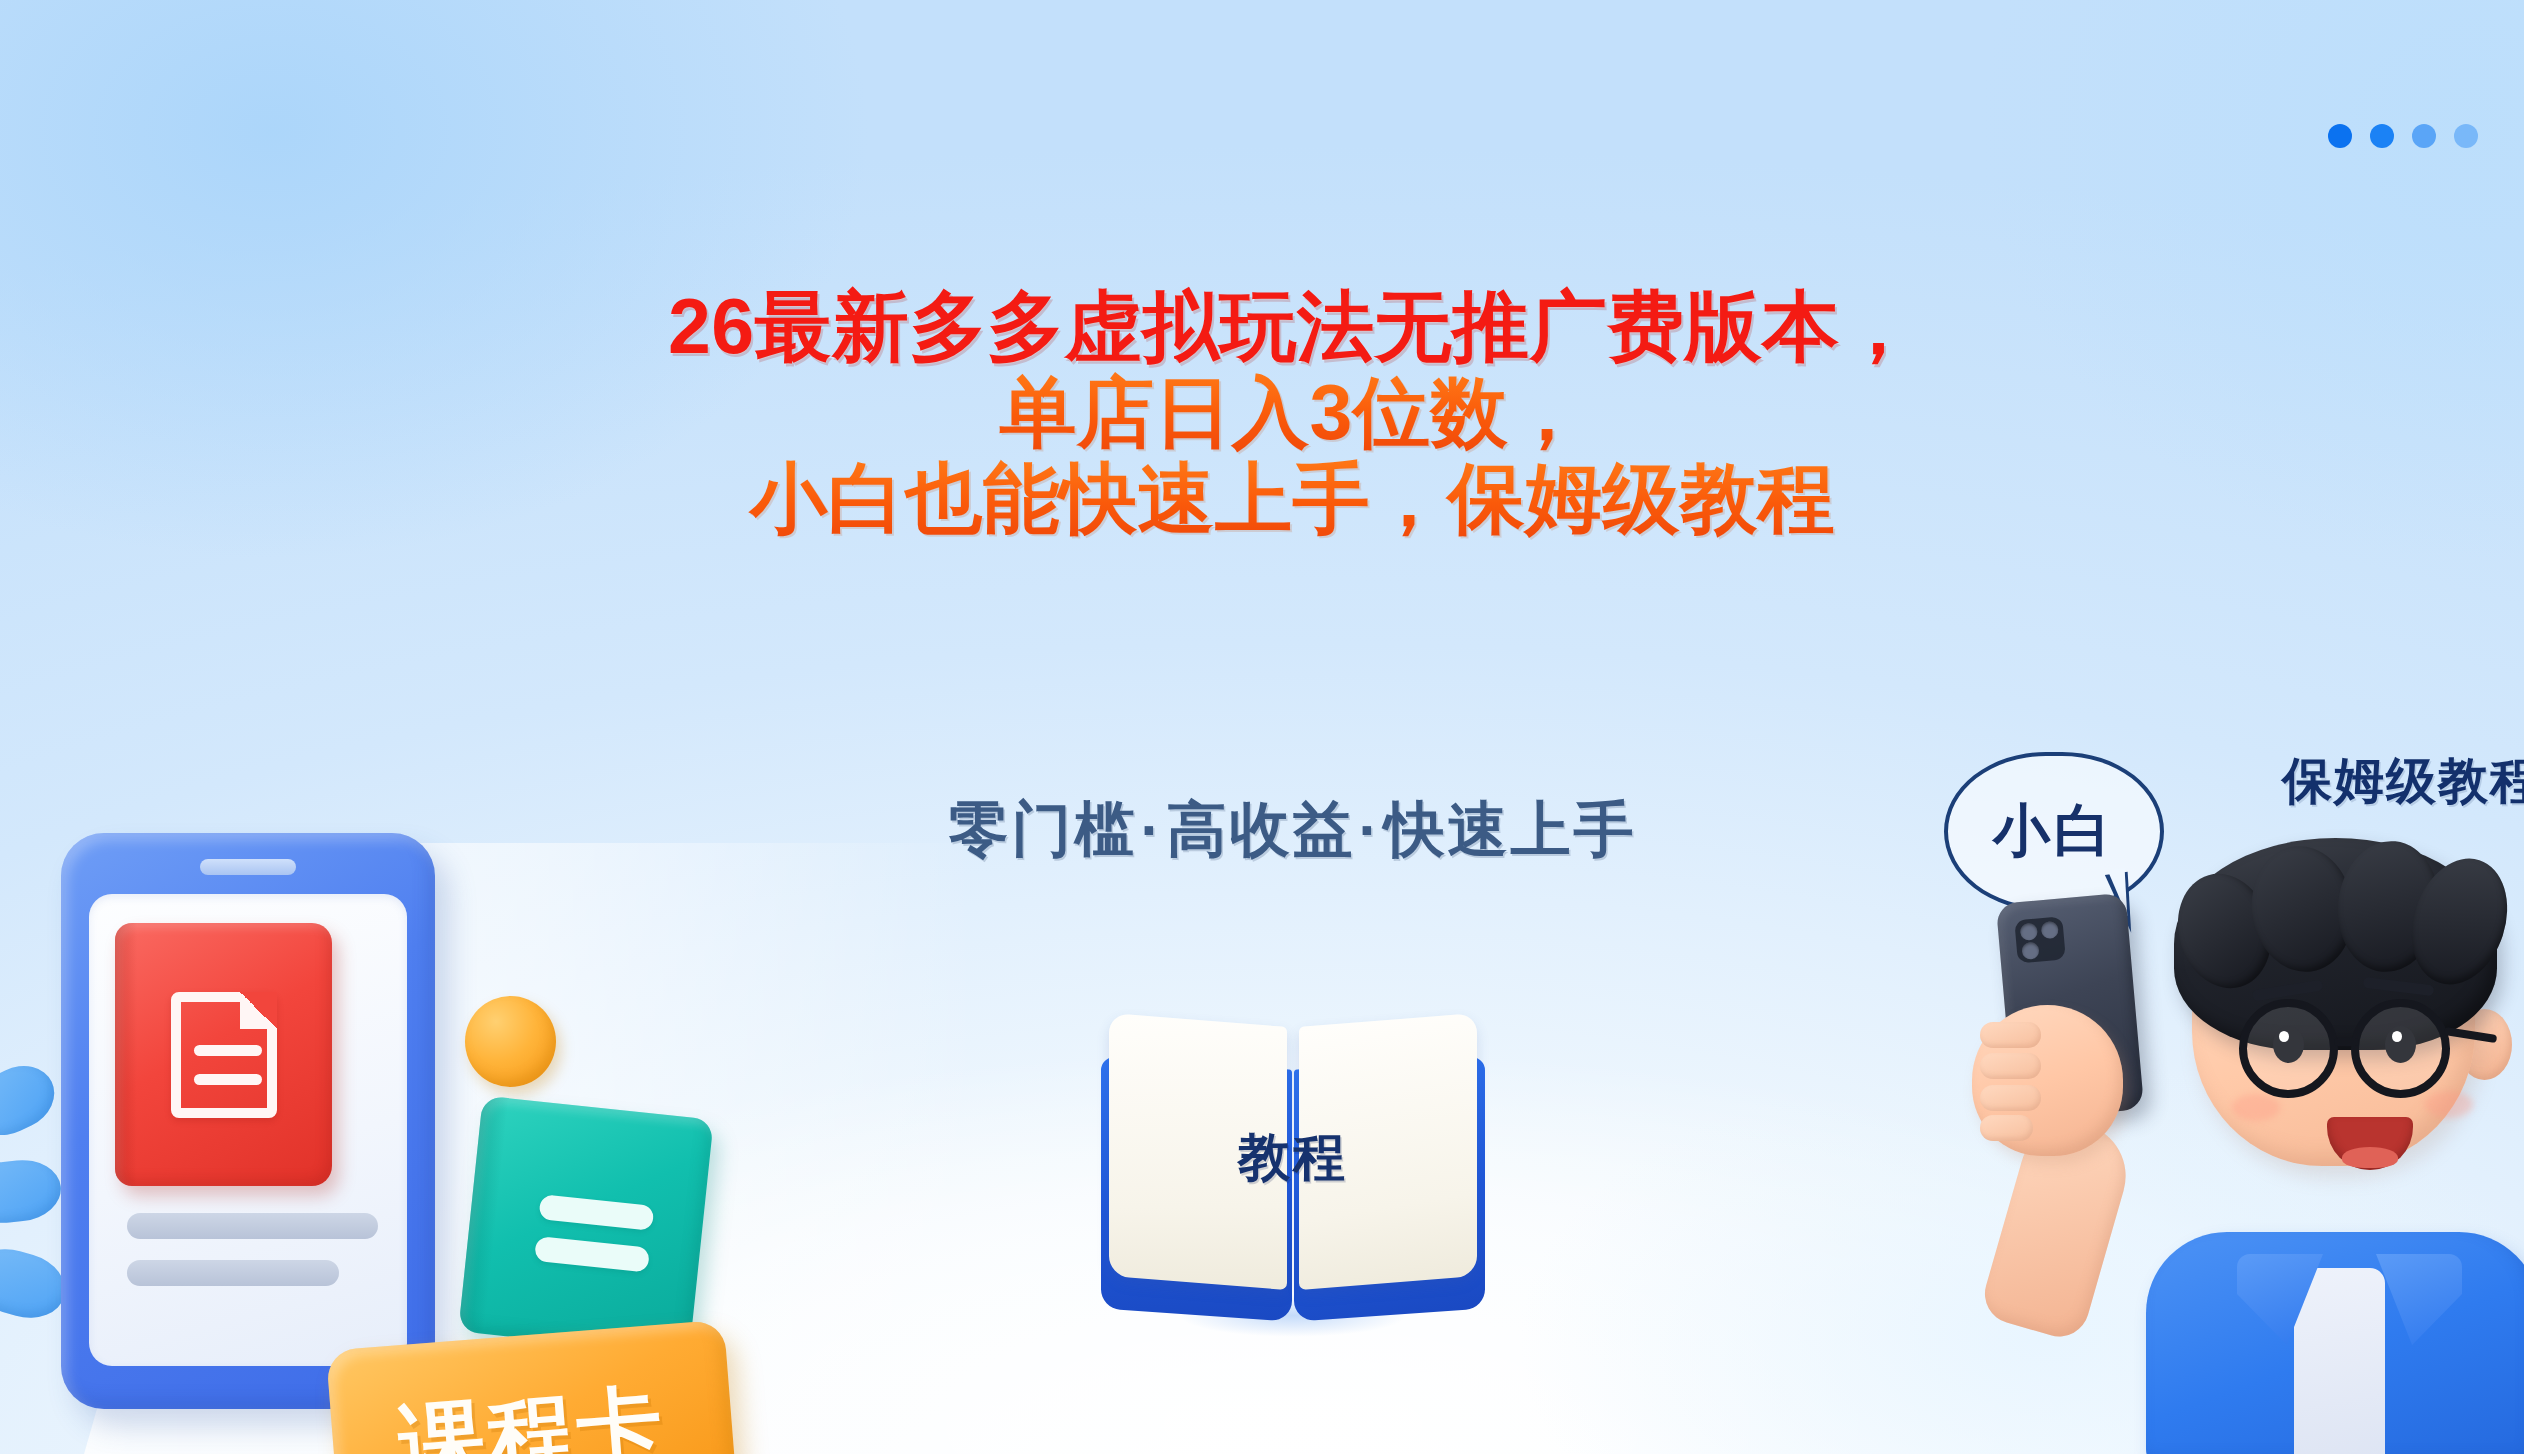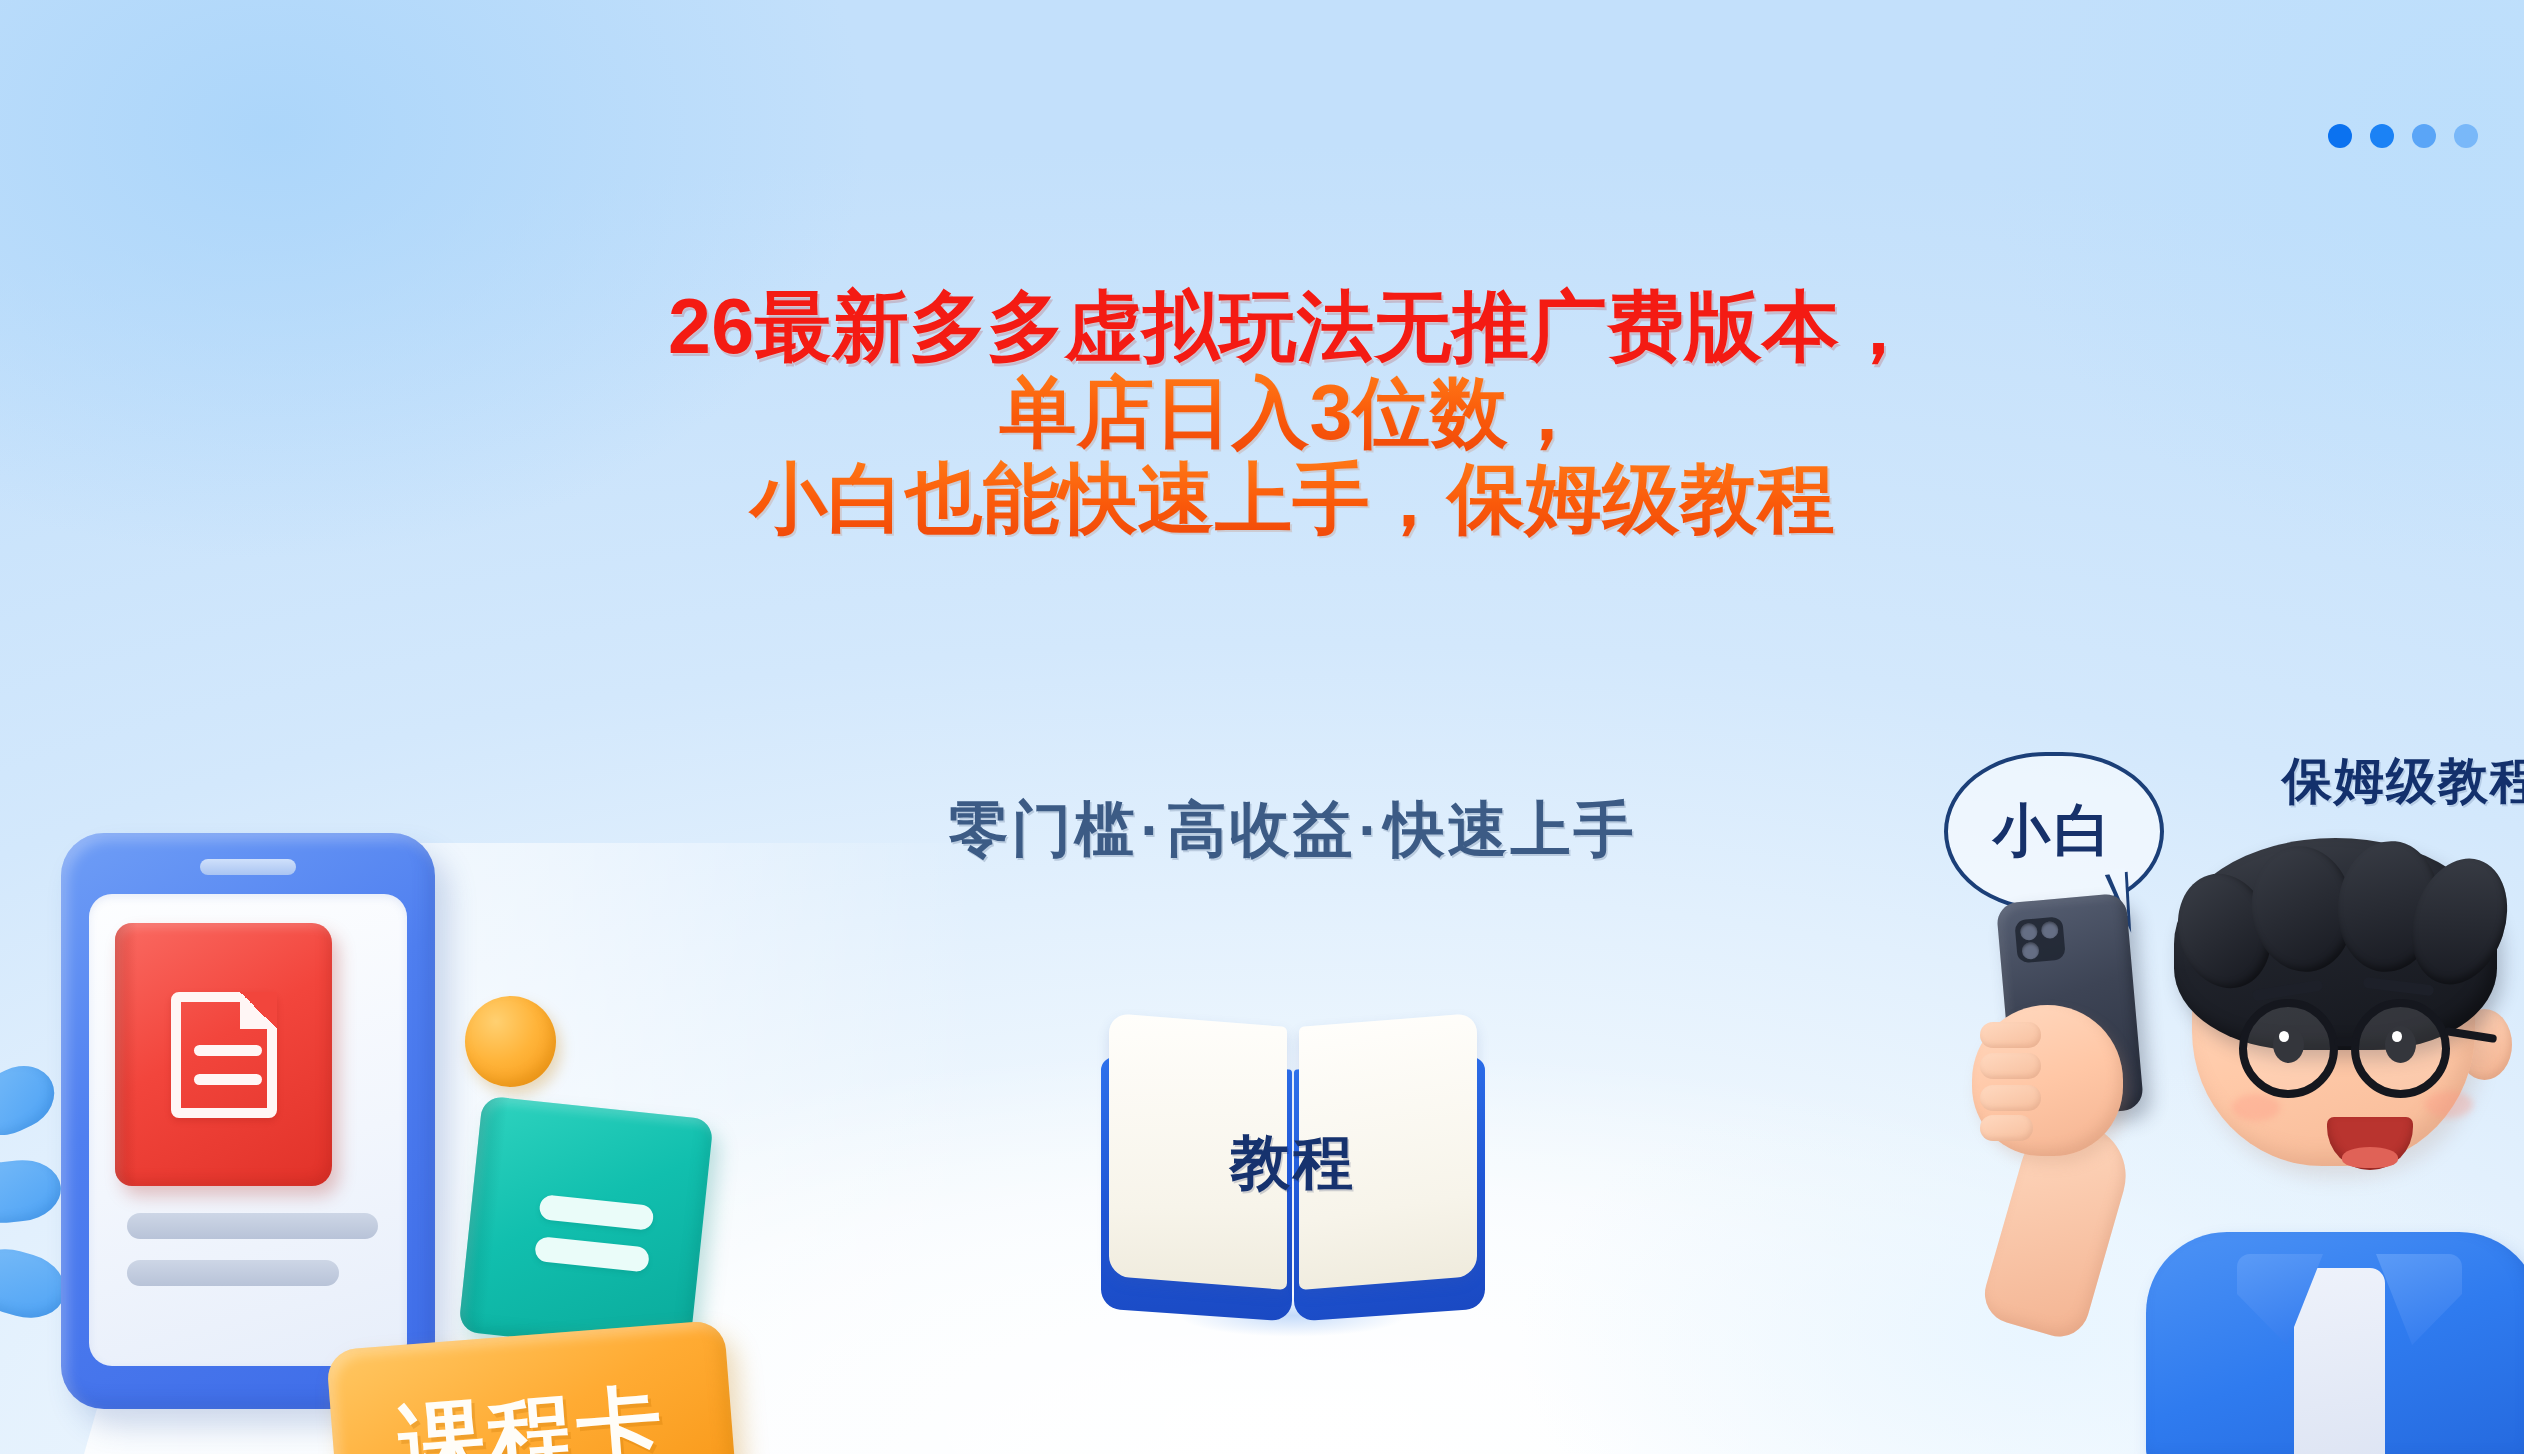--- a/index.html
+++ b/index.html
@@ -169,21 +169,21 @@
   .book-cover-r{right:0;border-radius:3px 14px 19px 21px;transform:skewY(-4deg);}
   .page-l,.page-r{
     position:absolute;top:5px;width:178px;height:263px;
     background:linear-gradient(175deg,#fffefb 0%,#f7f4ea 70%,#efebdd 100%);
     box-shadow:0 6px 13px rgba(60,90,160,.16);
   }
   .page-l{left:8px;border-radius:20px 5px 7px 20px;transform:skewY(4.5deg);}
   .page-r{right:8px;border-radius:5px 20px 20px 7px;transform:skewY(-4.5deg);}
   .book-text{
     position:absolute;left:0;right:0;top:108px;text-align:center;
-    font-size:60px;font-weight:900;color:#16326e;letter-spacing:3px;
+    font-size:52px;font-weight:900;color:#16326e;letter-spacing:3px;
     text-shadow:1.5px 2px 0 rgba(10,30,80,.18);
   }
   .book-shadow{
     position:absolute;left:50%;bottom:-18px;transform:translateX(-50%);
     width:323px;height:61px;border-radius:50%;
     background:radial-gradient(50% 50% at 50% 50%, rgba(150,190,245,.55) 0%, rgba(150,190,245,0) 70%);
   }
 
   
   .illo-right{position:absolute;right:0px;top:722px;width:656px;height:732px;}

